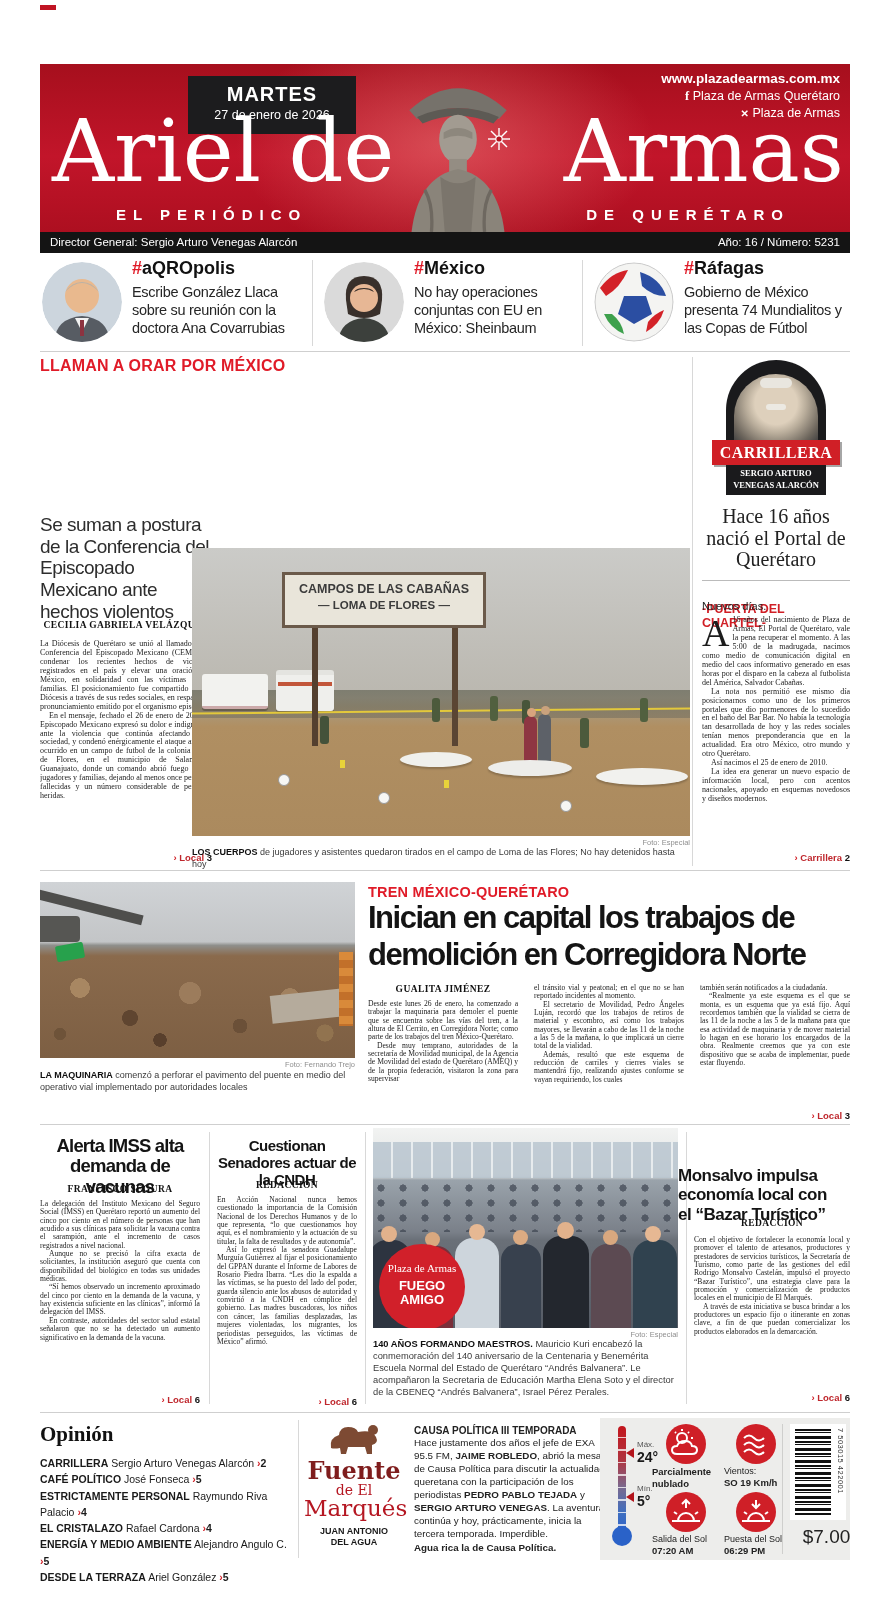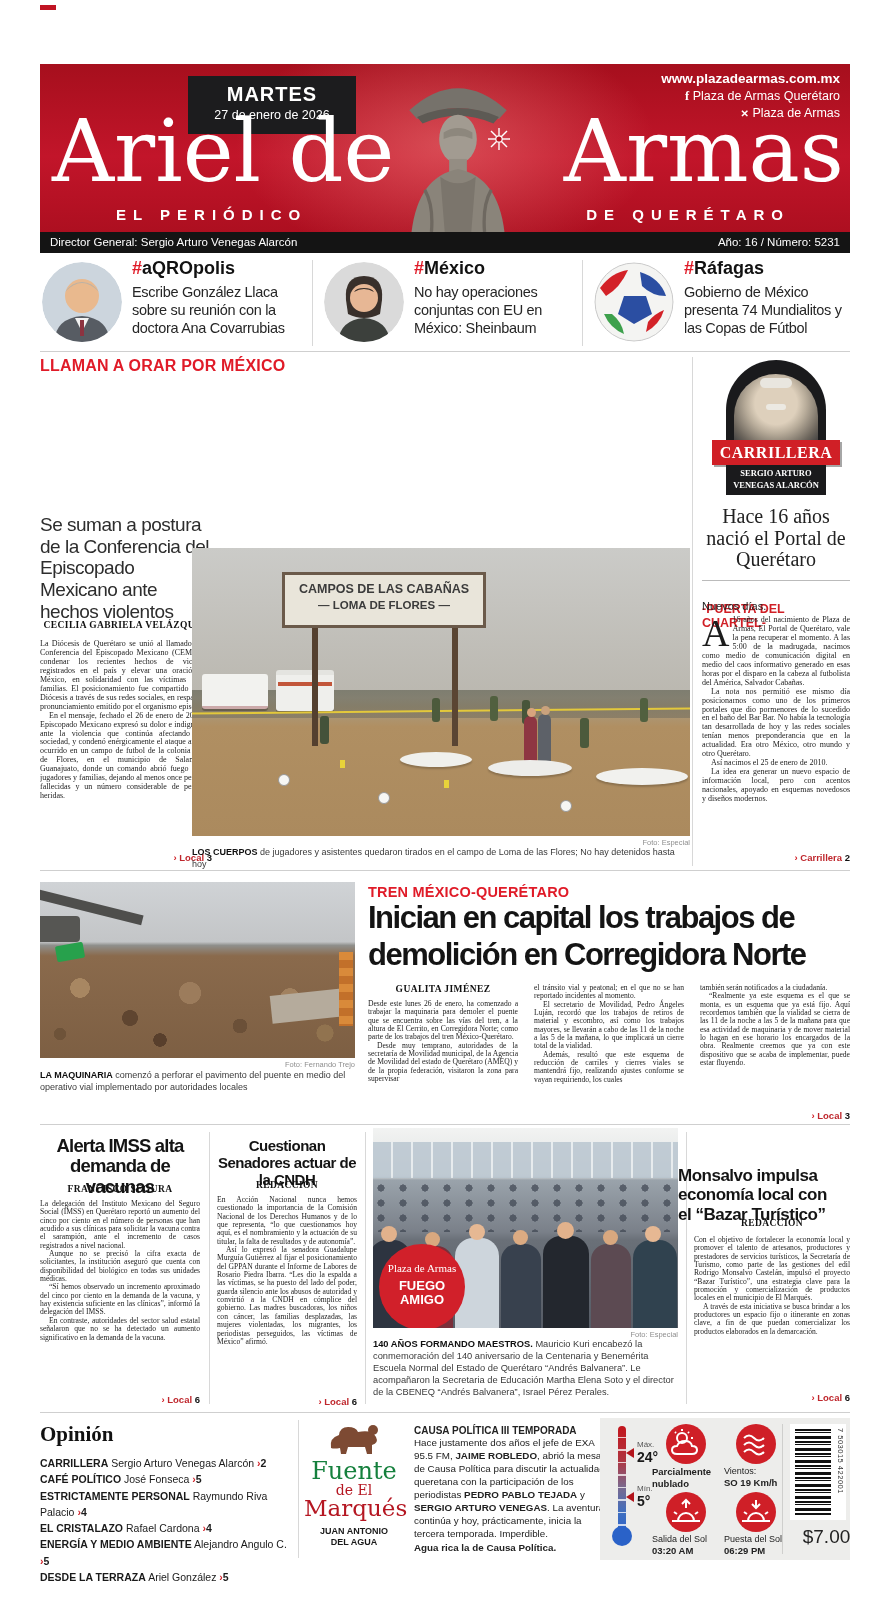--- a/index.html
+++ b/index.html
@@ -383,21 +383,21 @@
   </div>
   <div class="vr" style="left:298px;top:1420px;height:138px;"></div>
 
   <div class="abs" style="left:304px;top:1418px;width:100px;text-align:center;">
     <div>
       <svg width="62" height="38" viewBox="0 0 62 38">
         <path d="M8 30 q-2 -10 8 -13 q1 -8 9 -8 q8 0 10 5 q14 -3 18 5 q3 6 -4 8 l0 9 l-5 0 l-2 -7 l-17 0 l-2 7 l-5 0 l-1 -6 q-6 1 -9 0 Z" fill="#7d4a33"></path>
         <circle cx="50" cy="12" r="5" fill="#7d4a33"></circle>
       </svg>
     </div>
-    <div class="serif" style="color:#15803d;font-size:24px;line-height:.95;font-family:'DejaVu Serif',serif;">Fuente</div>
+    <div class="serif" style="color:#7f1d1d;font-size:24px;line-height:.95;font-family:'DejaVu Serif',serif;font-weight:bold;">Fuente</div>
     <div class="serif" style="color:#b51722;font-size:14px;line-height:1;font-family:'DejaVu Serif',serif;">de El</div>
     <div class="serif" style="color:#b51722;font-size:23px;line-height:1;font-family:'DejaVu Serif',serif;">Marqués</div>
     <div style="font-weight:bold;font-size:9px;color:#1a1a1a;margin-top:6px;line-height:1.3;width:80px;margin-left:10px;">JUAN ANTONIO DEL AGUA</div>
   </div>
 
   <div class="abs" style="left:414px;top:1424px;width:194px;font-size:9.8px;line-height:1.32;color:#222;">
     <div style="font-weight:bold;font-size:10px;">CAUSA POLÍTICA III TEMPORADA</div>
     <div>
       <span>Hace justamente dos años el jefe de EXA 95.5 FM, </span><b>JAIME ROBLEDO</b><span>, abrió la mesa de Causa Política para discutir la actualidad queretana con la participación de los periodistas </span><b>PEDRO PABLO TEJADA</b><span> y </span><b>SERGIO ARTURO VENEGAS</b><span>. La aventura continúa y hoy, prácticamente, inicia la tercera temporada. Imperdible.</span>
     </div>
@@ -468,21 +468,21 @@
           <path d="M6 29 H34"></path>
           <path d="M12 29 a8 8 0 0 1 16 0"></path>
           <line x1="20" y1="16" x2="20" y2="8"></line>
           <path d="M16 12 L20 16 L24 12"></path>
           <line x1="8" y1="20" x2="11" y2="22"></line>
             <line x1="32" y1="20" x2="29" y2="22"></line>
         </g>
       </svg>
     </div>
     <div class="abs wx-lb" style="left:52px;top:116px;width:68px;">
-      <span>Salida del Sol</span><br><b>03:20 AM</b>
+      <span>Salida del Sol</span><br><b>07:20 AM</b>
     </div>
     <div class="abs wx-lb" style="left:124px;top:116px;width:64px;">
       <span>Puesta del Sol</span><br><b>06:29 PM</b>
     </div>
 
     <div class="vr" style="left:182px;top:6px;height:130px;background:#cfcfcd;"></div>
 
     <div class="abs" style="left:190px;top:6px;width:56px;height:96px;background:#fff;">
       <div class="abs" style="left:5px;top:5px;width:36px;height:86px;background:repeating-linear-gradient(180deg,#111 0 2px,#fff 2px 3px,#111 3px 4px,#fff 4px 7px,#111 7px 10px,#fff 10px 12px);"></div>
       <div class="abs" style="right:1px;top:4px;writing-mode:vertical-rl;font-size:7.5px;color:#333;letter-spacing:.5px;">7 503015 422001</div>

